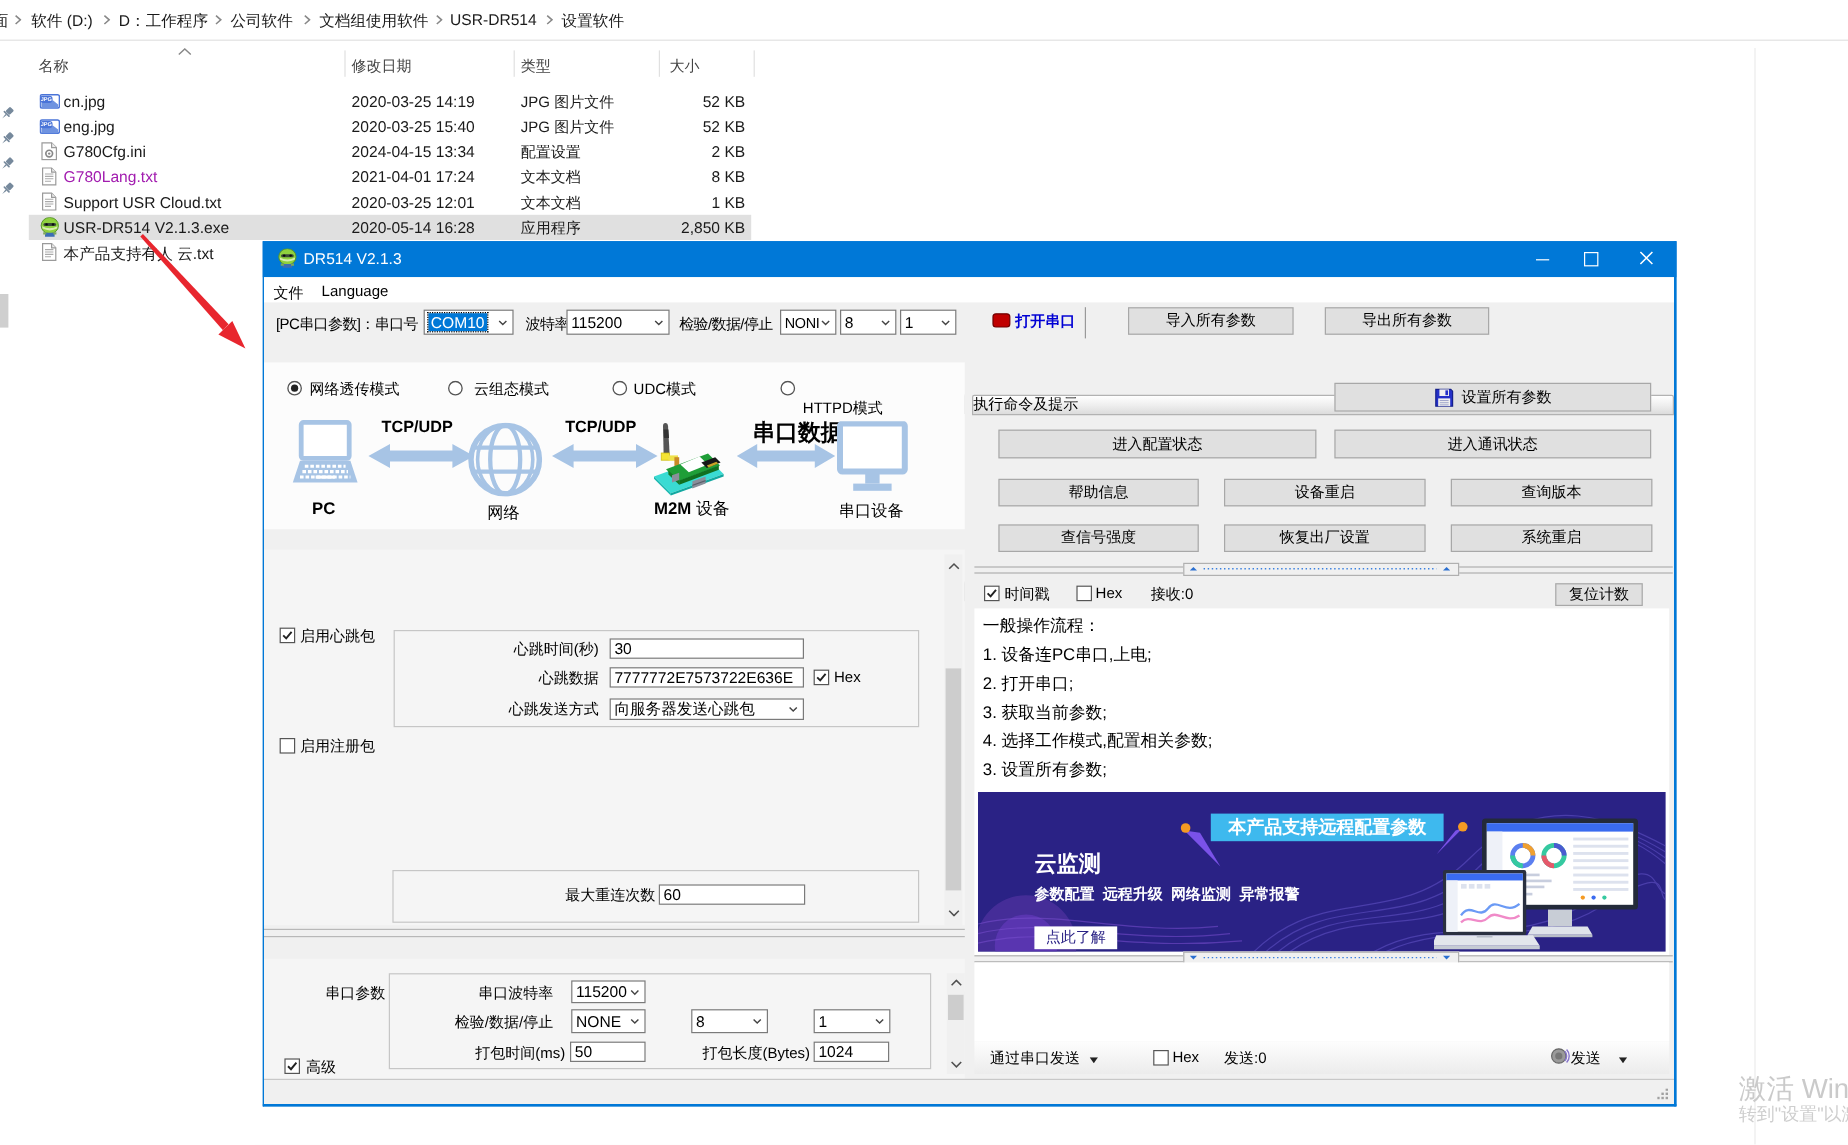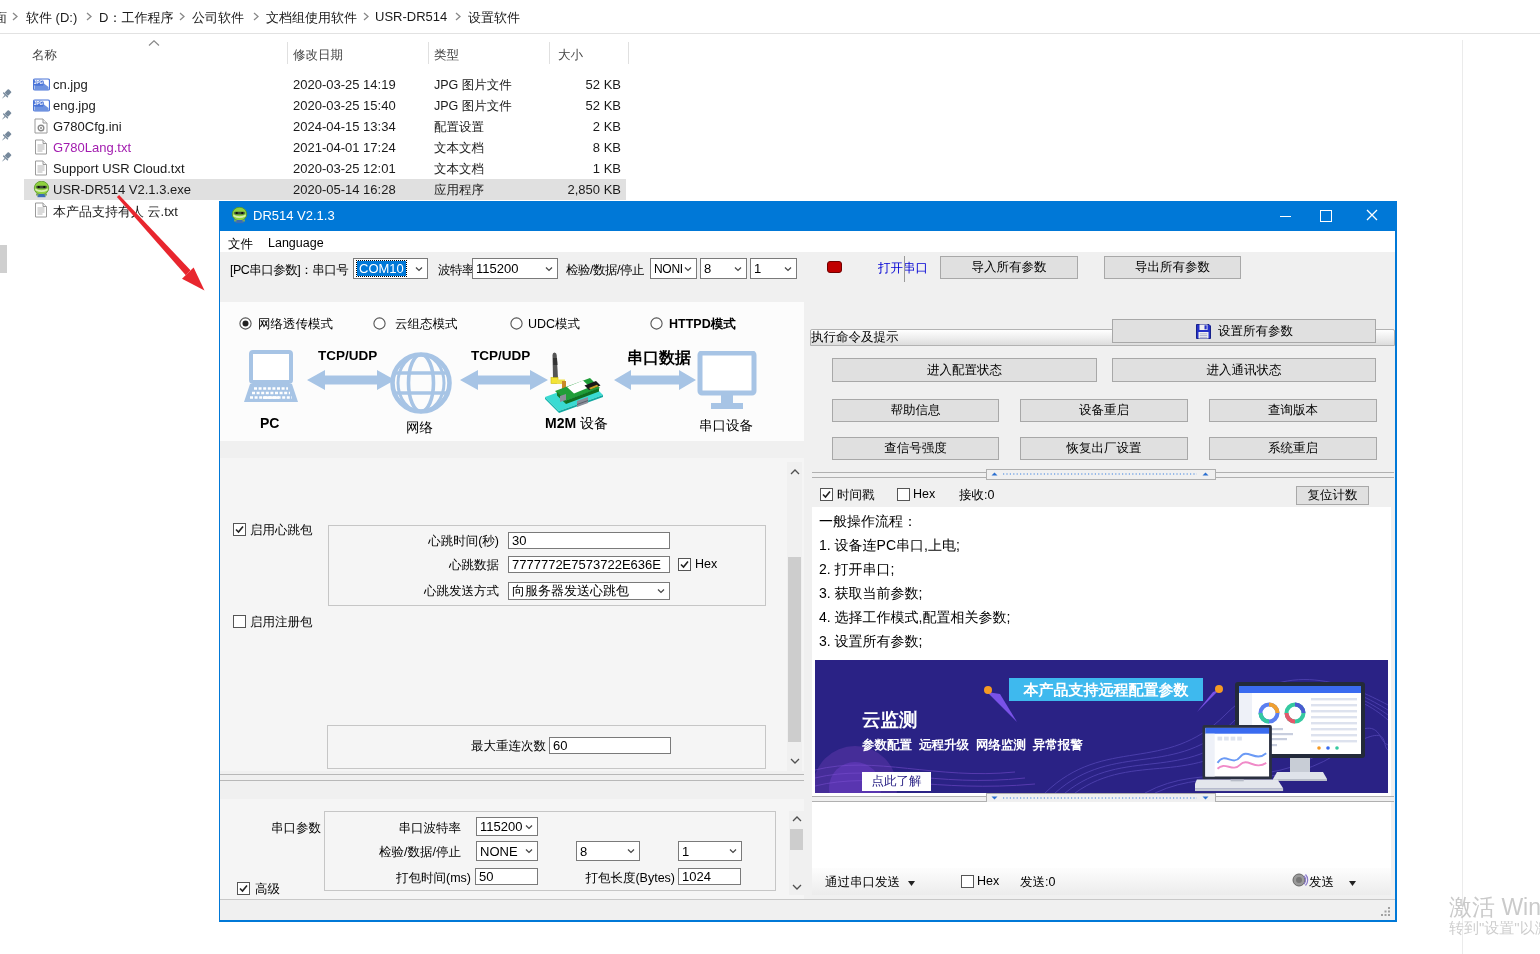--- a/index.html
+++ b/index.html
@@ -239,21 +239,21 @@
         <path d="M1 2.5 L4 5.5 L7 2.5" stroke="#444" stroke-width="1.2" fill="none"></path>
       </svg>
 </div>
 <div class="combo" style="left:750px;top:258px;width:47px;height:21px;">1
   <svg class="ar" viewBox="0 0 8 8">
         <path d="M1 2.5 L4 5.5 L7 2.5" stroke="#444" stroke-width="1.2" fill="none"></path>
       </svg>
 </div>
 
 <div style="position:absolute;left:827px;top:261px;width:13px;height:10px;background:#c00000;border:1px solid #700000;border-radius:3px;"></div>
-<div class="t" style="left:846px;top:260px;color:#0000d4;font-weight:normal;margin-left:32px;">打开串口</div>
+<div class="t" style="left:846px;top:260px;color:#0000d4;font-weight:bold;">打开串口</div>
 <div style="position:absolute;left:904px;top:256px;width:1px;height:26px;background:#999;"></div>
 <div class="btn" style="left:940px;top:256px;width:138px;height:23px;">导入所有参数</div>
 <div class="btn" style="left:1104px;top:256px;width:137px;height:23px;">导出所有参数</div>
 
 <div class="hdr" style="left:220px;top:285px;width:584px;">选择工作模式</div>
 <div style="position:absolute;left:220px;top:302px;width:584px;height:139px;background:#fcfcfc;"></div>
 
 <div id="radios">
       <svg style="position:absolute;left:239px;top:317px;" width="13" height="13" viewBox="0 0 13 13">
         <circle cx="6.5" cy="6.5" r="5.6" fill="#fff" stroke="#555" stroke-width="1.1"></circle>
@@ -265,25 +265,25 @@
       <svg style="position:absolute;left:510px;top:317px;" width="13" height="13" viewBox="0 0 13 13">
         <circle cx="6.5" cy="6.5" r="5.6" fill="#fff" stroke="#555" stroke-width="1.1"></circle>
       </svg>
       <svg style="position:absolute;left:650px;top:317px;" width="13" height="13" viewBox="0 0 13 13">
         <circle cx="6.5" cy="6.5" r="5.6" fill="#fff" stroke="#555" stroke-width="1.1"></circle>
       </svg>
     </div>
 <div class="t" style="left:258px;top:316px;">网络透传模式</div>
 <div class="t" style="left:395px;top:316px;">云组态模式</div>
 <div class="t" style="left:528px;top:316px;">UDC模式</div>
-<div class="t" style="left:669px;top:316px;font-weight:bold;">HTTPD模式</div>
+<div class="t" style="left:669px;top:332px;">HTTPD模式</div>
 
 <div class="t" style="left:318px;top:348px;font-weight:bold;font-size:13.5px;">TCP/UDP</div>
 <div class="t" style="left:471px;top:348px;font-weight:bold;font-size:13.5px;">TCP/UDP</div>
-<div class="t" style="left:627px;top:348px;font-weight:bold;font-size:16px;font-family:'Liberation Serif',serif;">串口数据</div>
+<div class="t" style="left:627px;top:348px;font-weight:bold;font-size:19px;font-family:'Liberation Serif',serif;">串口数据</div>
 <div class="t" style="left:260px;top:415px;font-weight:bold;font-size:14px;">PC</div>
 <div class="t" style="left:406px;top:419px;font-size:13.5px;font-family:'Liberation Serif',serif;">网络</div>
 <div class="t" style="left:545px;top:415px;font-weight:bold;font-size:14px;">M2M <span style="font-family:'Liberation Serif',serif;font-weight:normal;">设备</span></div>
 <div class="t" style="left:699px;top:417px;font-size:13.5px;font-family:'Liberation Serif',serif;">串口设备</div>
 
 <svg style="position:absolute;left:242px;top:350px;" width="58" height="62" viewBox="0 0 58 62">
  <rect x="9" y="2" width="40" height="30" rx="2" fill="#fff" stroke="#a7c4e5" stroke-width="4"></rect>
  <path d="M8 34 L50 34 L56 52 L2 52 Z" fill="#a7c4e5"></path>
  <g stroke="#fff" stroke-width="2.6" stroke-dasharray="3 1.6" fill="none">
   <line x1="12" y1="38.5" x2="46" y2="38.5"></line>

